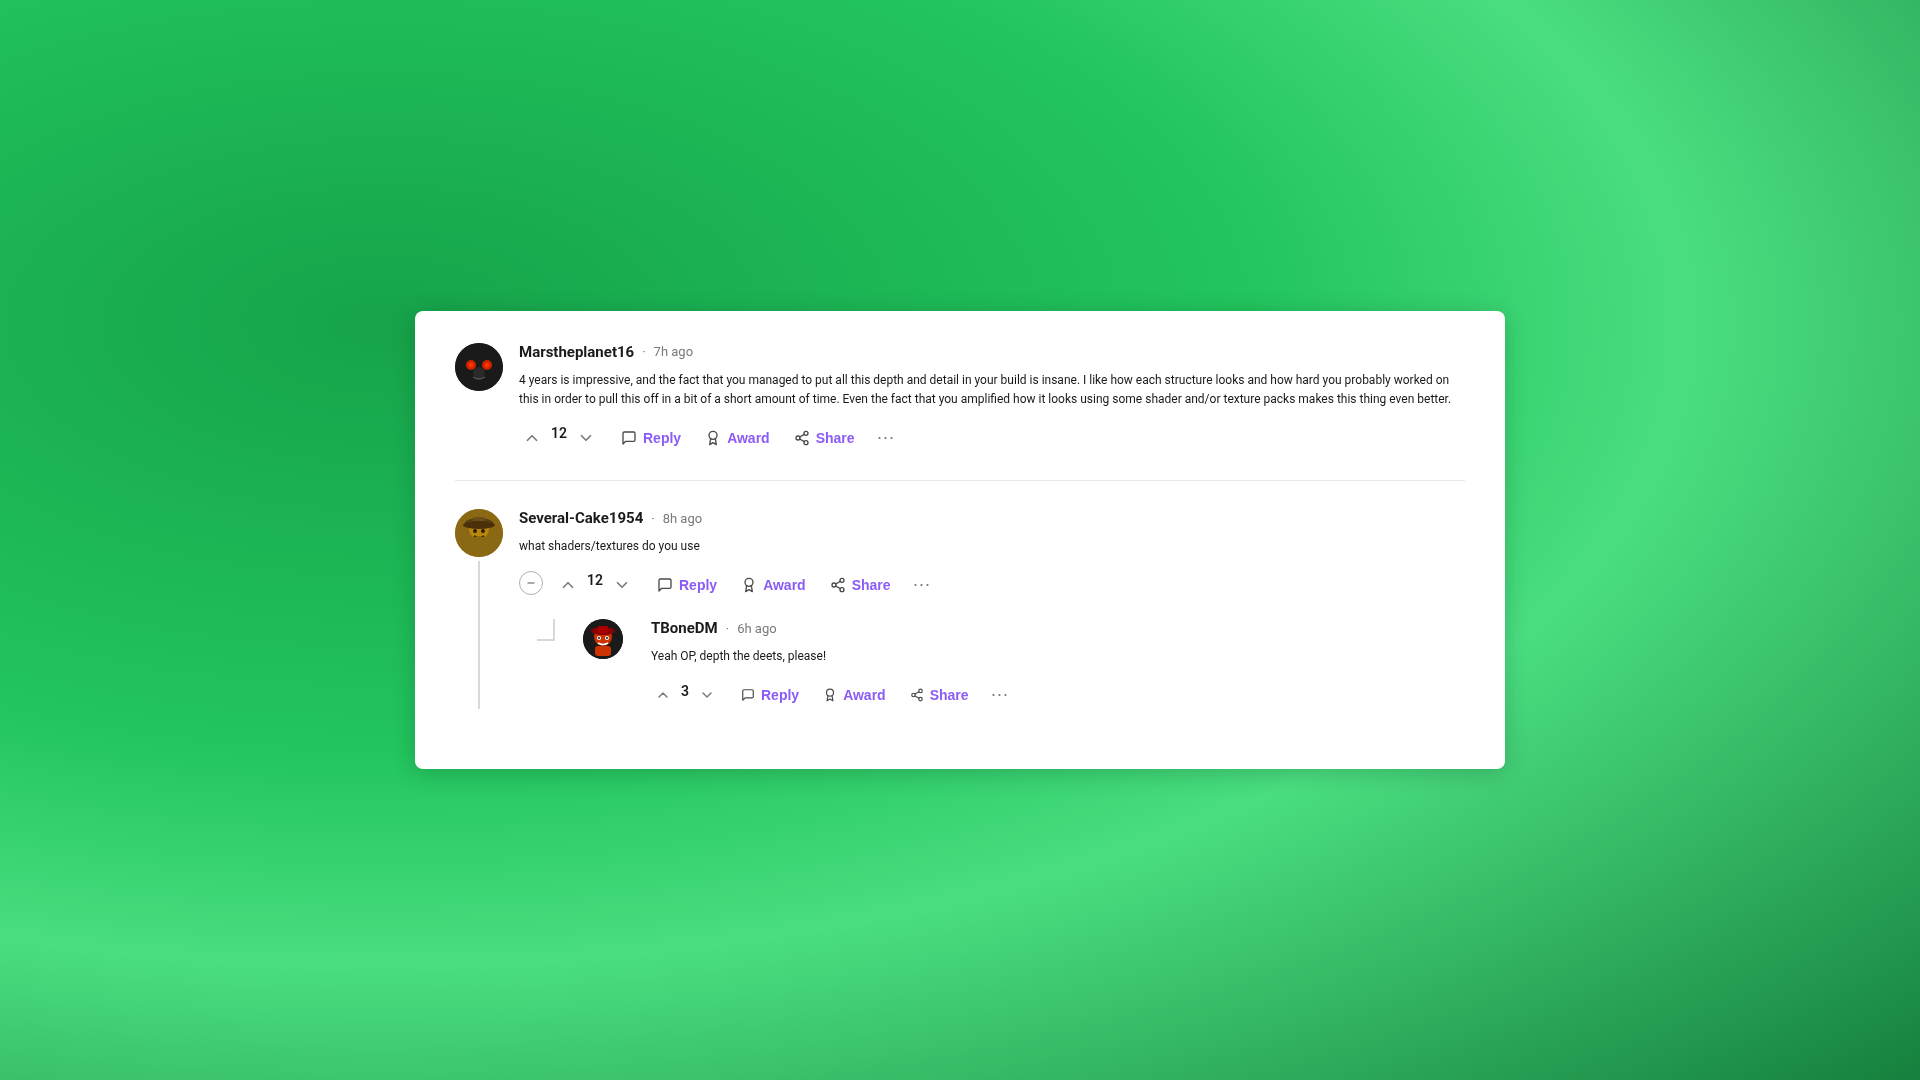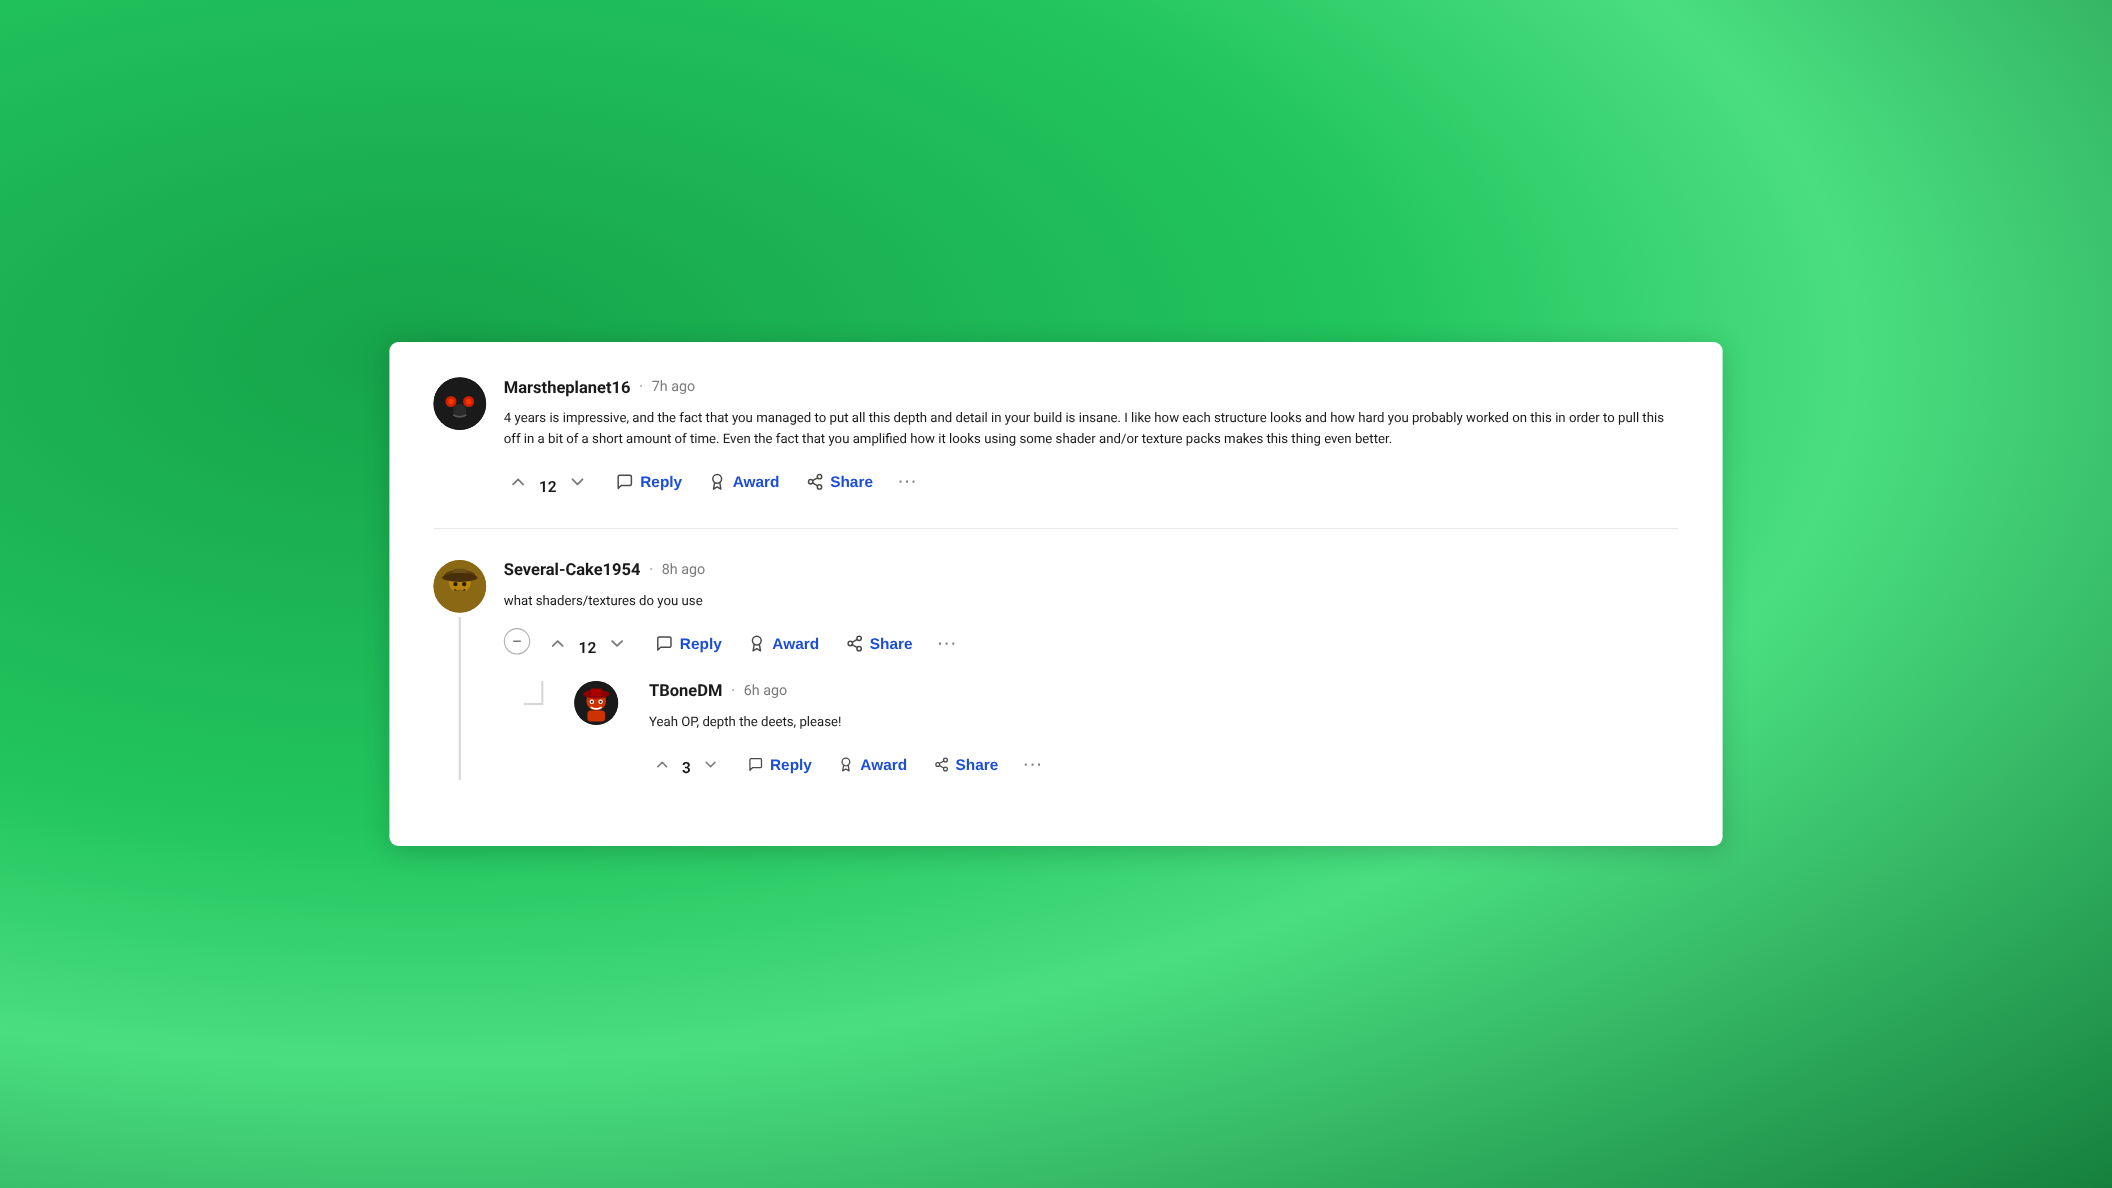--- a/index.html
+++ b/index.html
@@ -20,21 +20,21 @@
       inset: 0;
       background: radial-gradient(ellipse at 20% 30%, #16a34a 0%, #22c55e 40%, #4ade80 60%, #15803d 100%);
       z-index: 0;
     }
 
     .card {
       position: relative;
       z-index: 1;
       background: #ffffff;
       border-radius: 8px;
-      width: 1212px;
+      width: 1090px;
       padding: 32px 40px 32px 40px;
       box-shadow: 0 4px 24px rgba(0,0,0,0.18);
     }
 
     
     .comment {
       display: flex;
       gap: 16px;
       margin-bottom: 28px;
     }
@@ -95,21 +95,21 @@
     }
 
     .action-bar {
       display: flex;
       align-items: center;
       gap: 4px;
     }
 
     .vote-section {
       display: flex;
-      align-items: flex-end;
+      align-items: flex-start;
       gap: 6px;
       margin-right: 8px;
     }
 
     .vote-btn {
       background: none;
       border: none;
       cursor: pointer;
       padding: 4px;
       display: flex;
@@ -127,21 +127,21 @@
       background: none;
       border: none;
       cursor: pointer;
       display: flex;
       align-items: center;
       gap: 6px;
       padding: 6px 10px;
       border-radius: 4px;
       font-size: 14px;
       font-weight: 600;
-      color: #1d4ed8;
+      color: #8b5cf6;
       transition: background 0.1s;
     }
 
     .more-btn {
       background: none;
       border: none;
       cursor: pointer;
       font-size: 18px;
       color: #7a7a7a;
       padding: 4px 8px;

